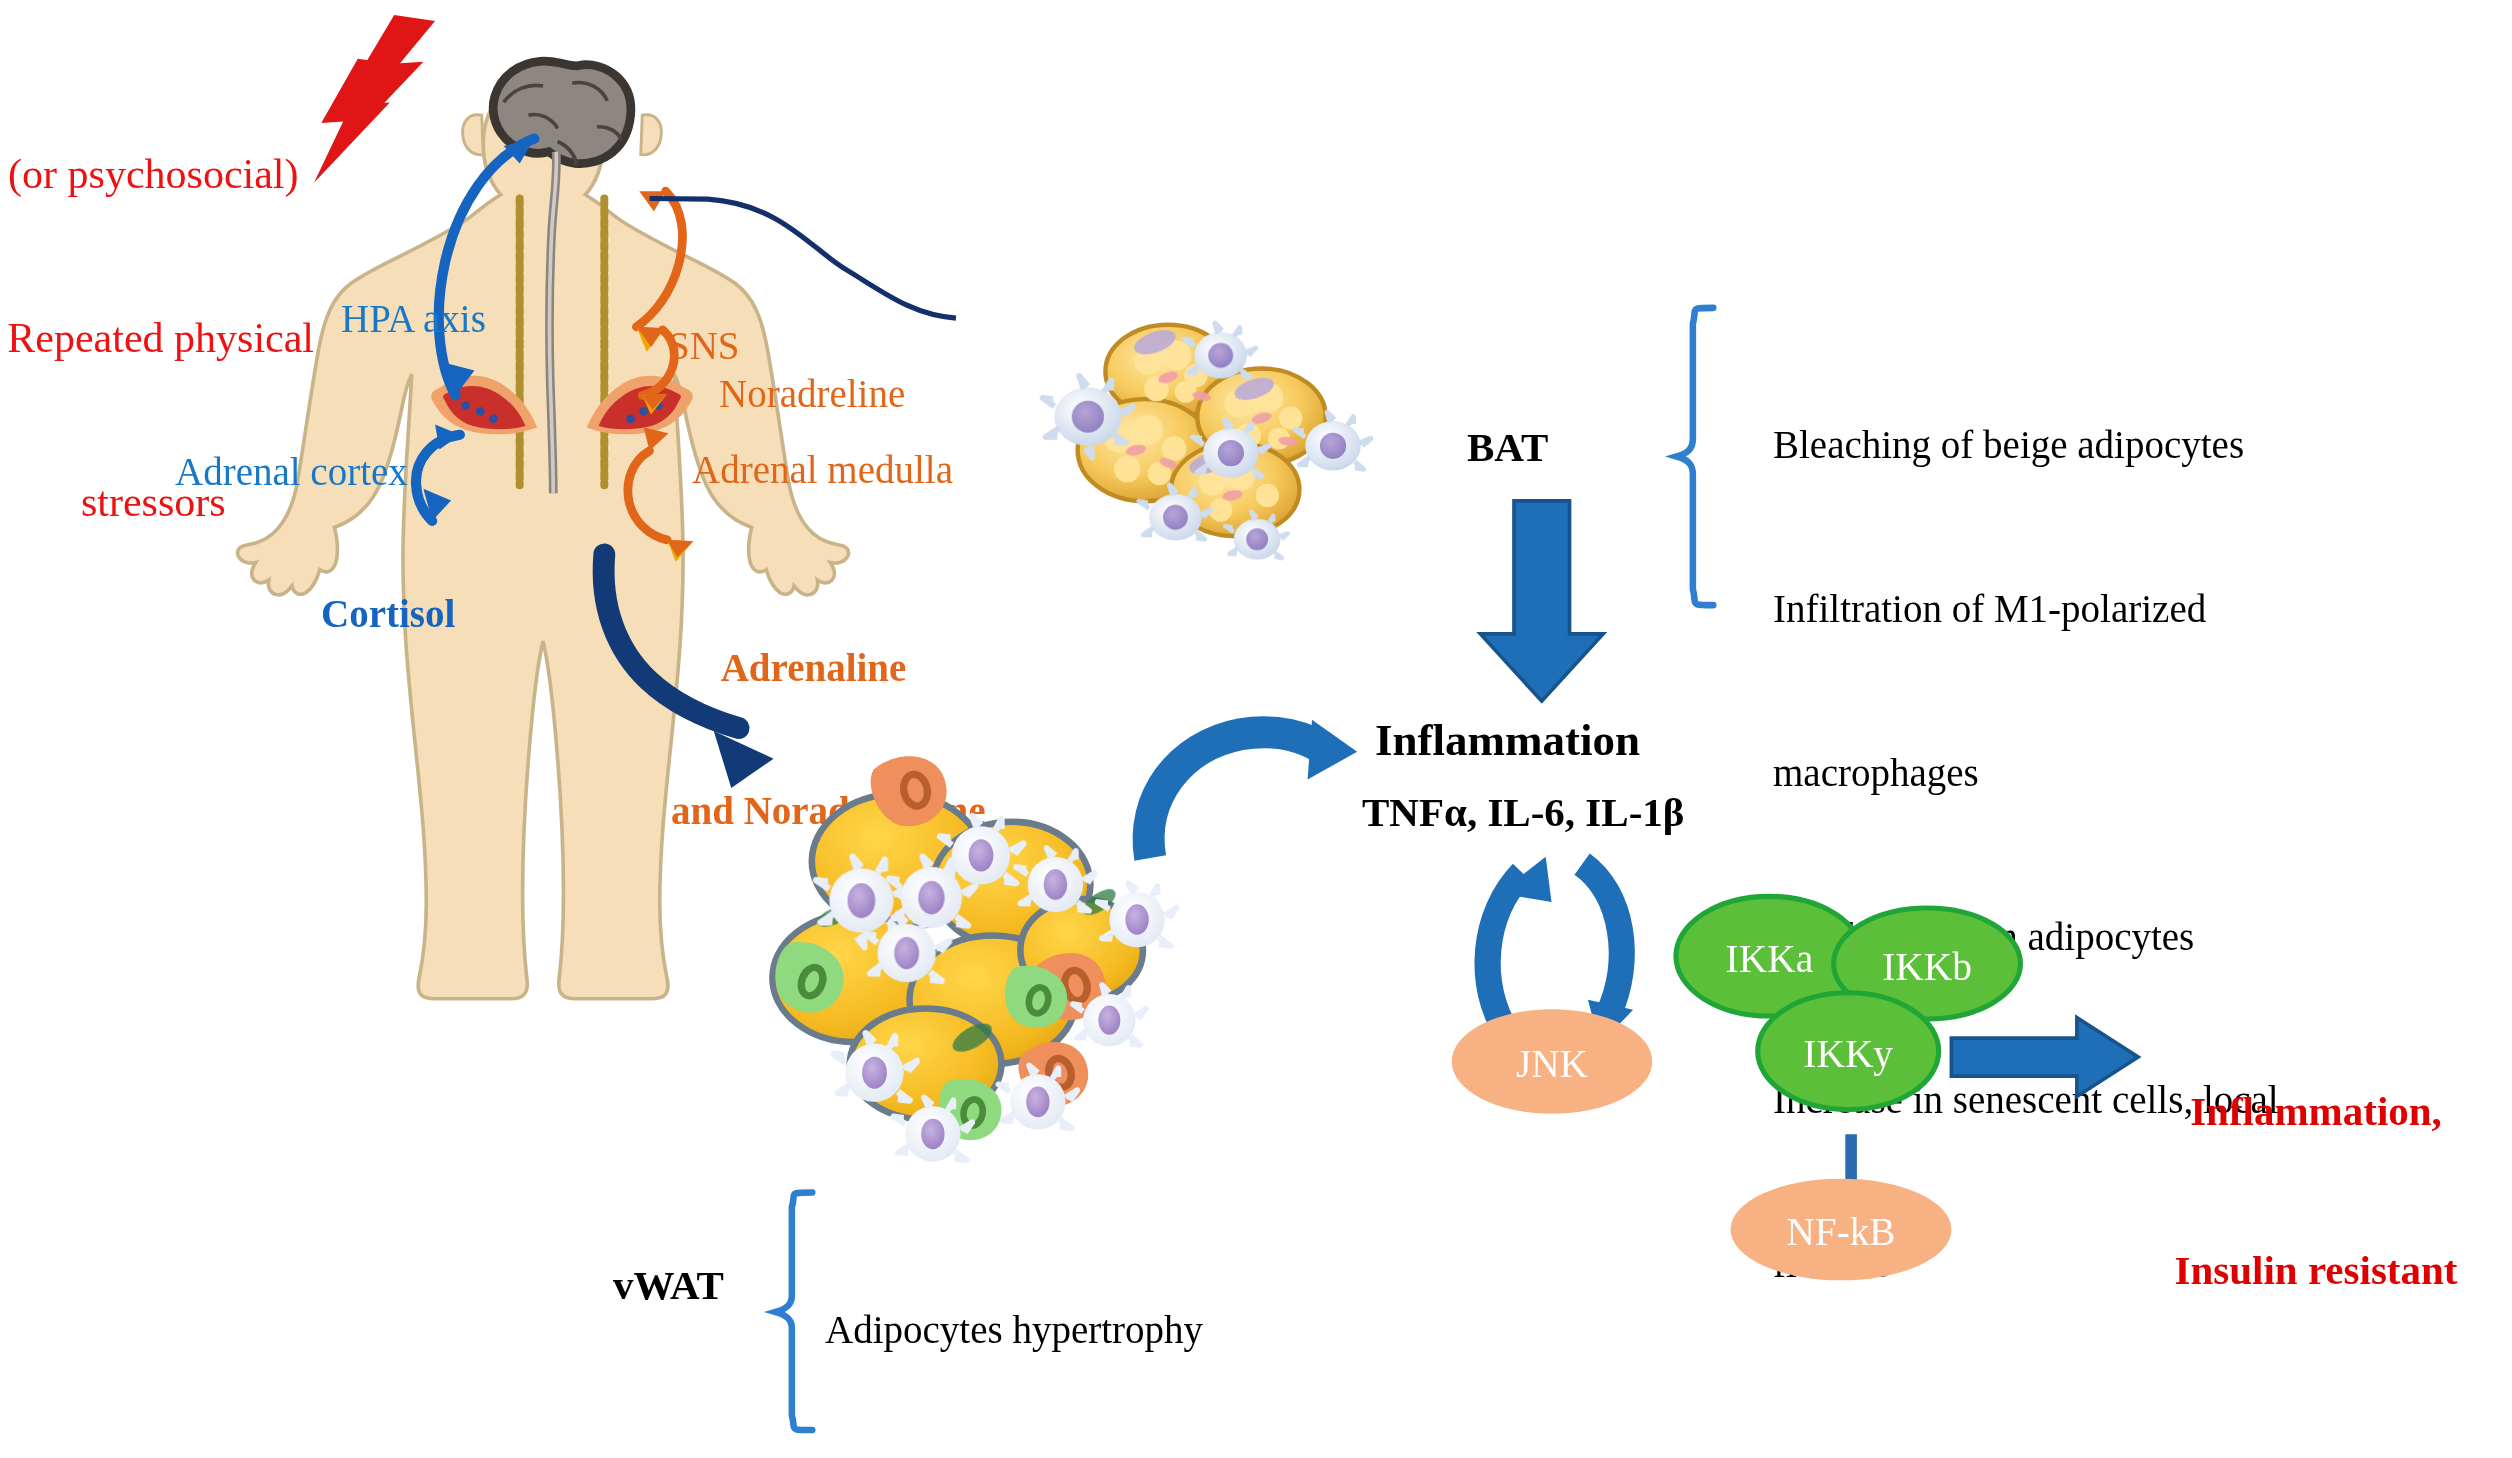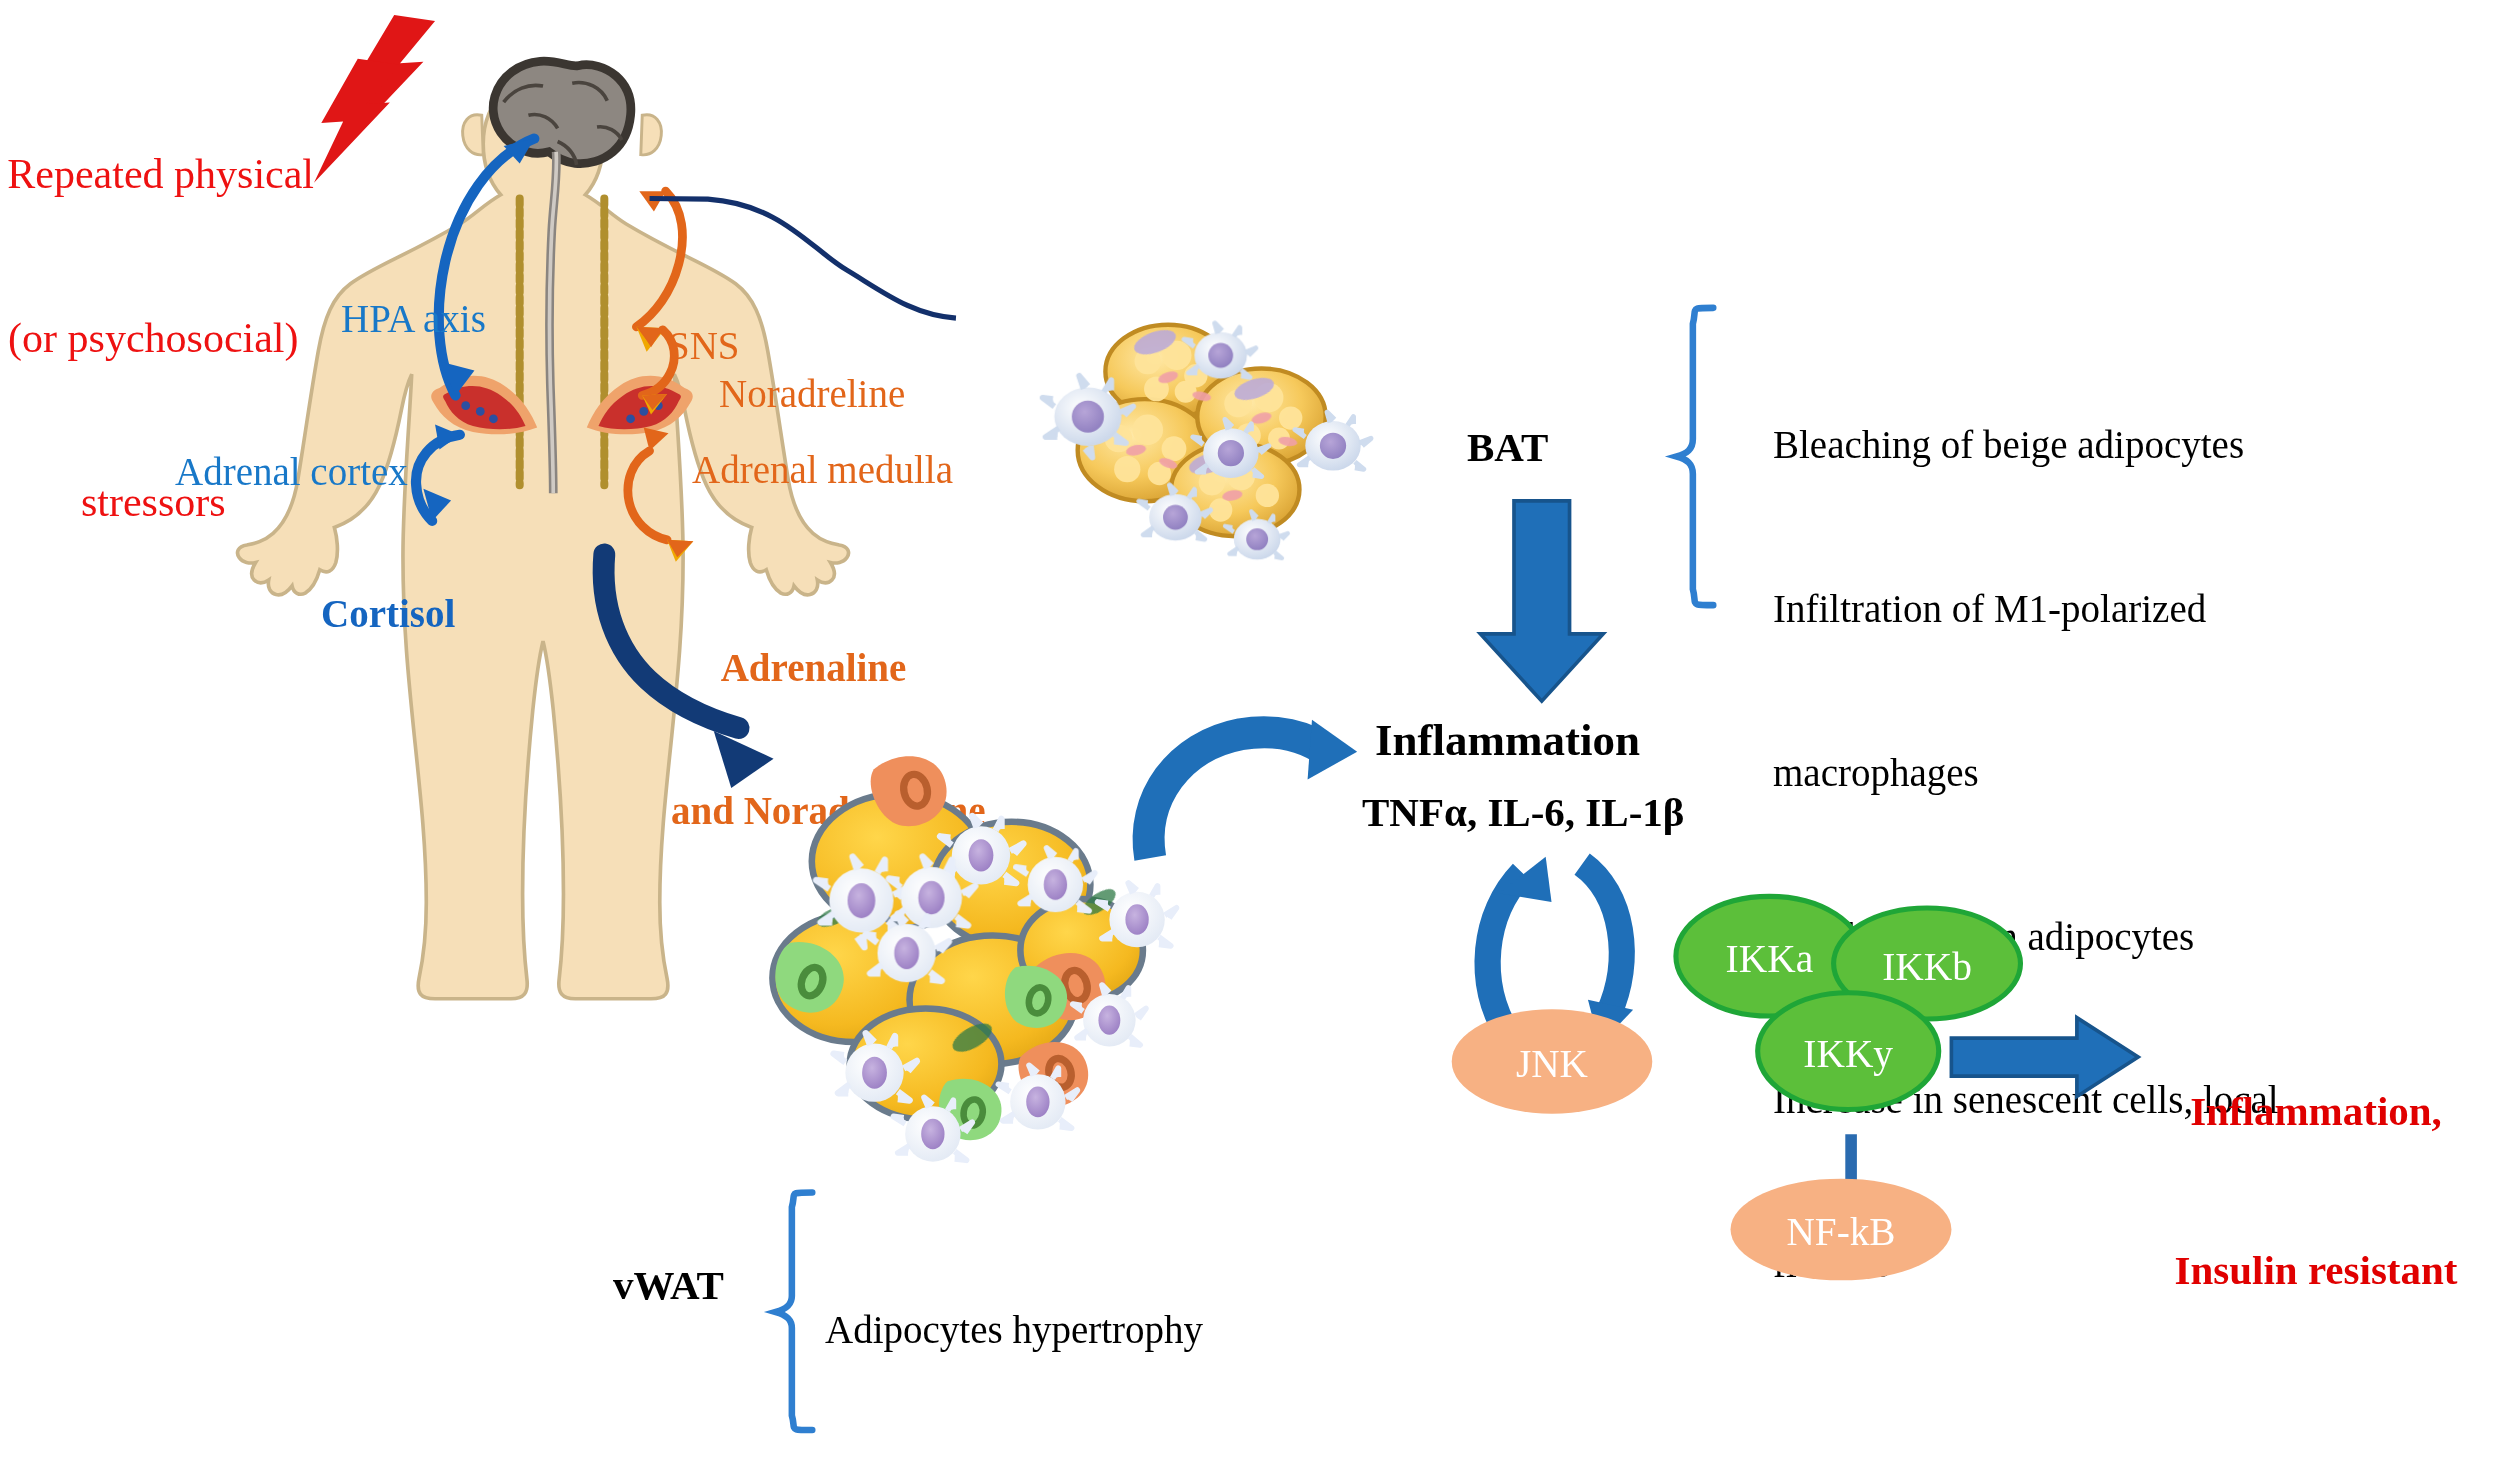--- a/index.html
+++ b/index.html
@@ -143,22 +143,22 @@
       <polygon points="730,1000 648,962 672,1040" fill="#123a76"></polygon>
     </g>
   </svg>
 
   <svg class="abs" style="left:314px;top:14.6px;" width="175" height="197" viewBox="0 0 240 270">
     <polygon points="110,0 55,92 86,90 42,178 150,64 118,66 166,8" fill="#e01616"></polygon>
     <polygon points="60,60 10,148 40,146 0,230 104,120 72,122 118,68" fill="#e01616"></polygon>
   </svg>
 
   <div class="abs txt stressors" style="left:7.3px;top:38px;width:292px;">
+    <div>(or psychosocial)</div>
     <div>Repeated physical</div>
-    <div>(or psychosocial)</div>
     <div>stressors</div>
   </div>
 
   <div class="abs txt lbl-blue" style="left:296px;top:296px;margin-left:45px;">HPA axis</div>
   <div class="abs txt lbl-blue" style="left:175px;top:449px;">Adrenal cortex</div>
   <div class="abs txt lbl-blue-bold" style="left:321px;top:591px;">Cortisol</div>
 
   <div class="abs txt lbl-orange" style="left:668px;top:283px;margin-top:40px;">SNS</div>
   <div class="abs txt lbl-orange" style="left:719px;top:371px;">Noradreline</div>
   <div class="abs txt lbl-orange" style="left:692px;top:447px;">Adrenal medulla</div>

